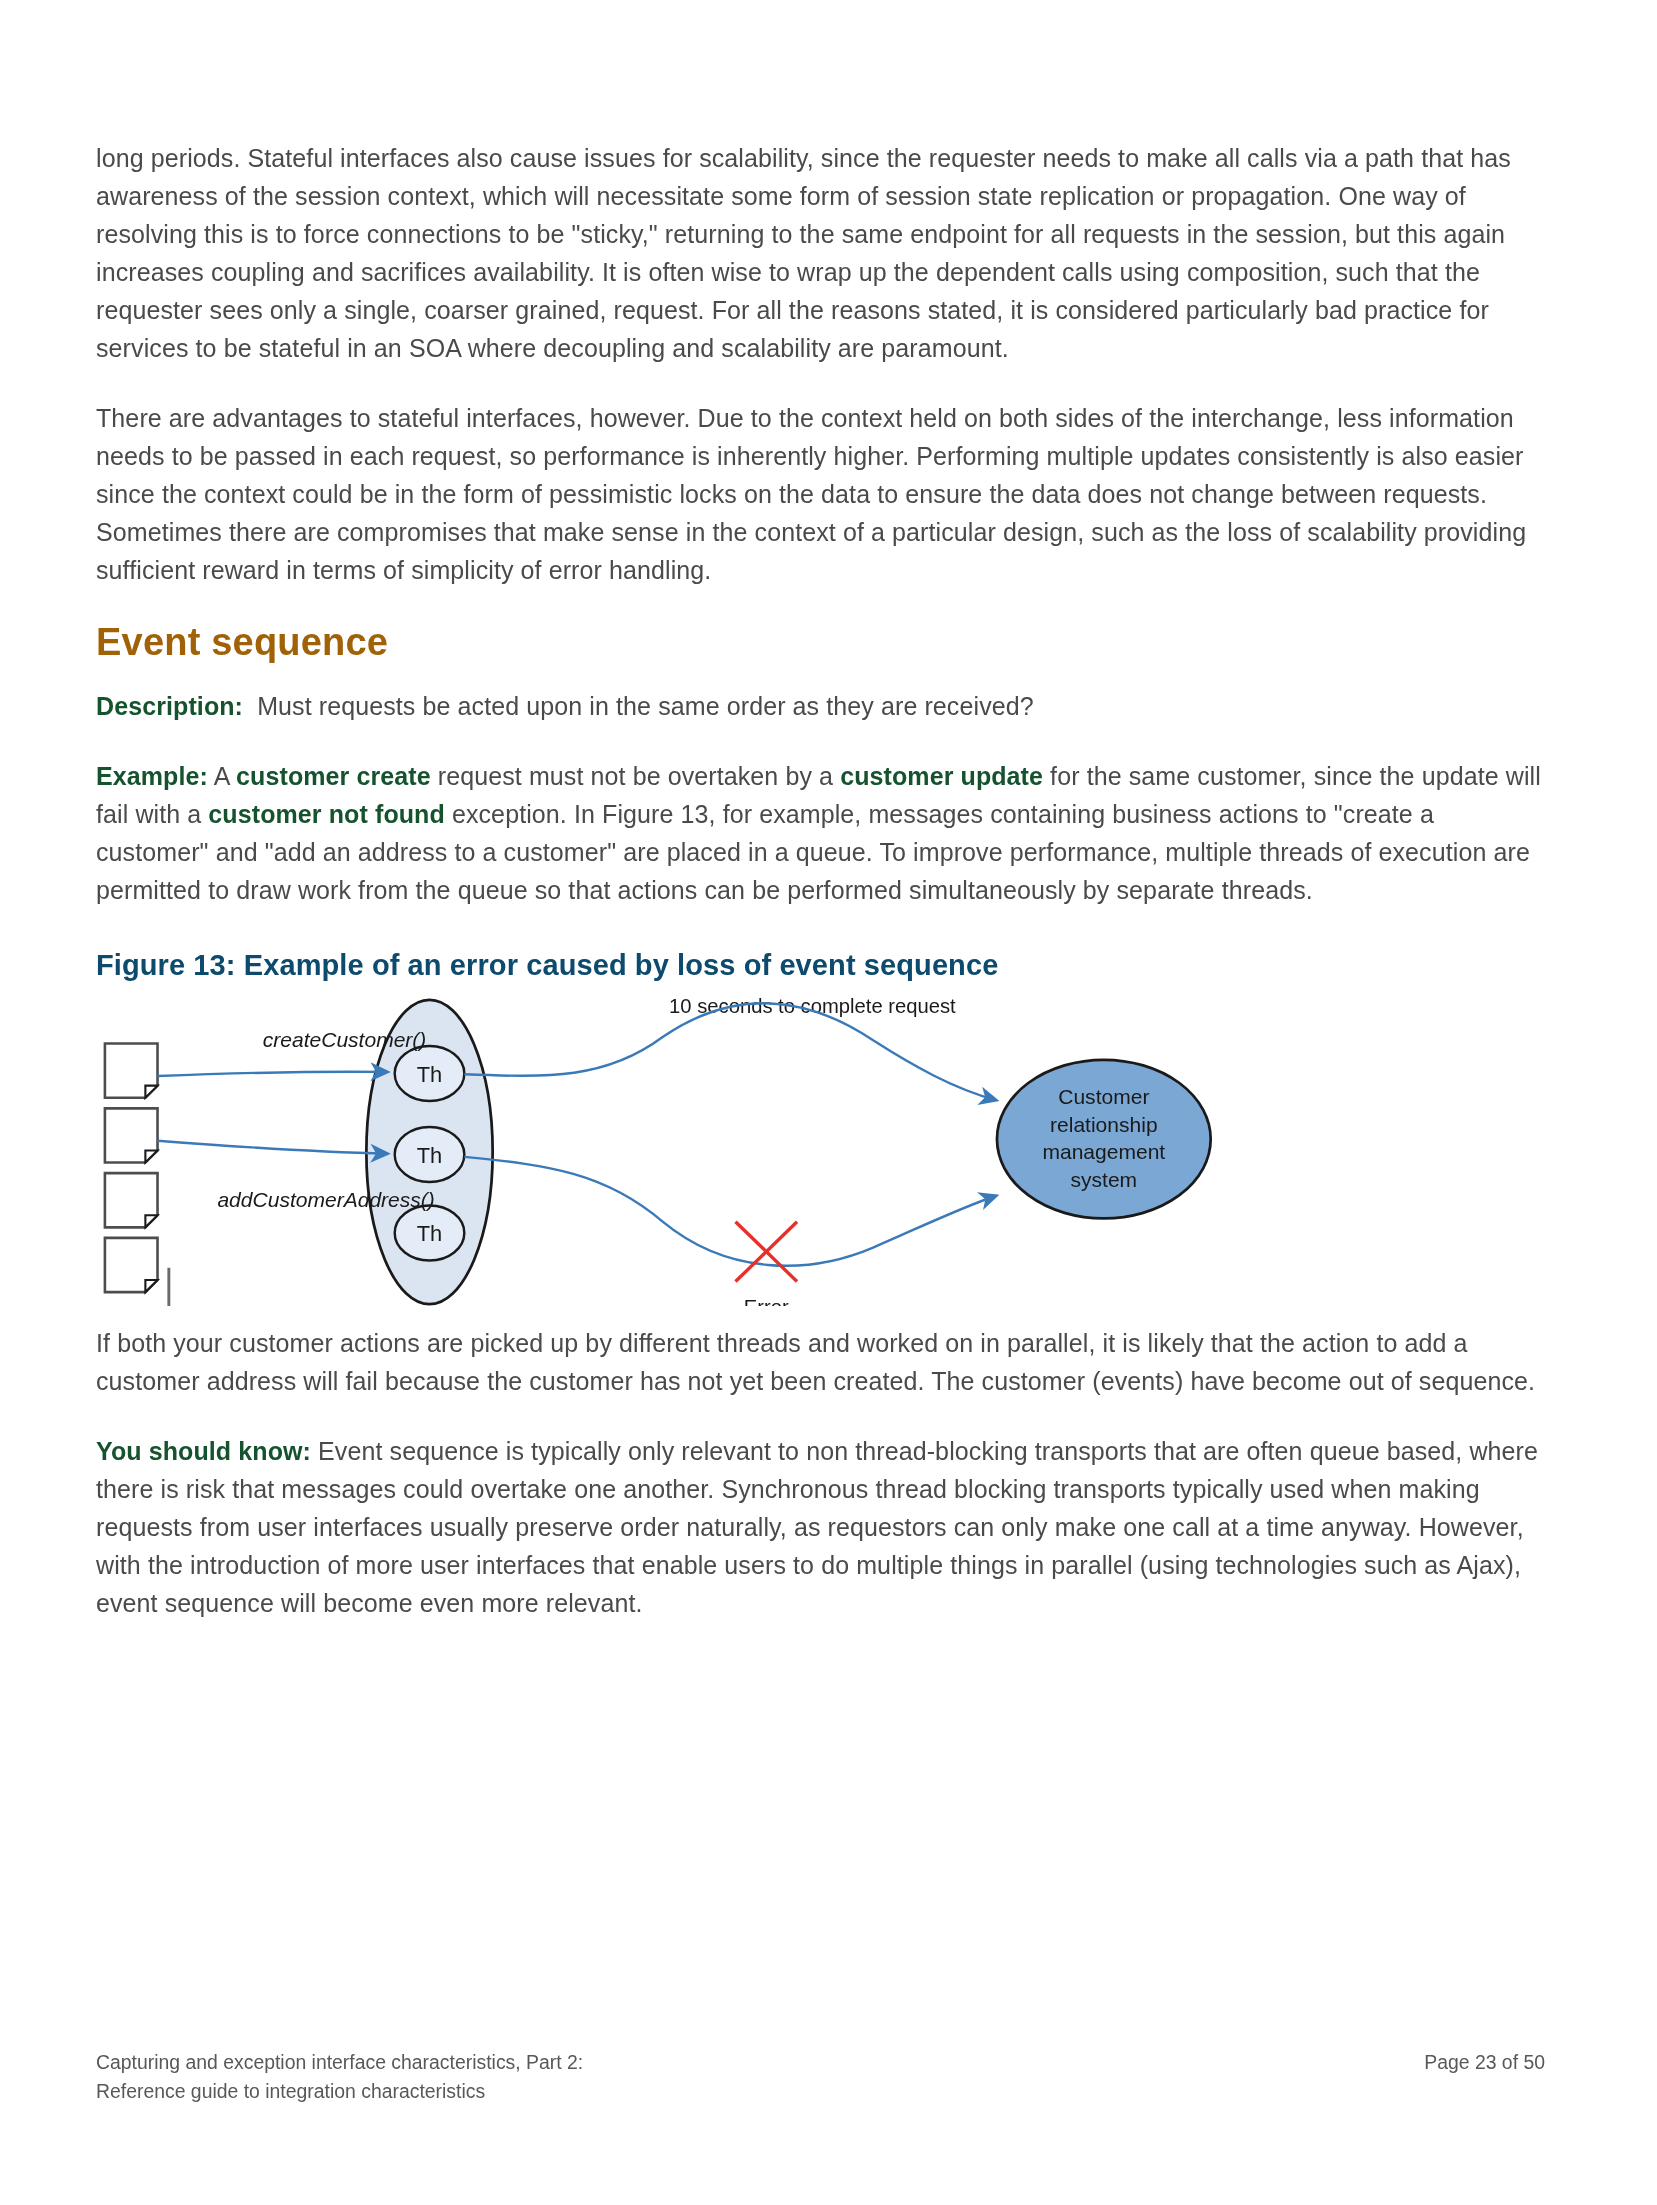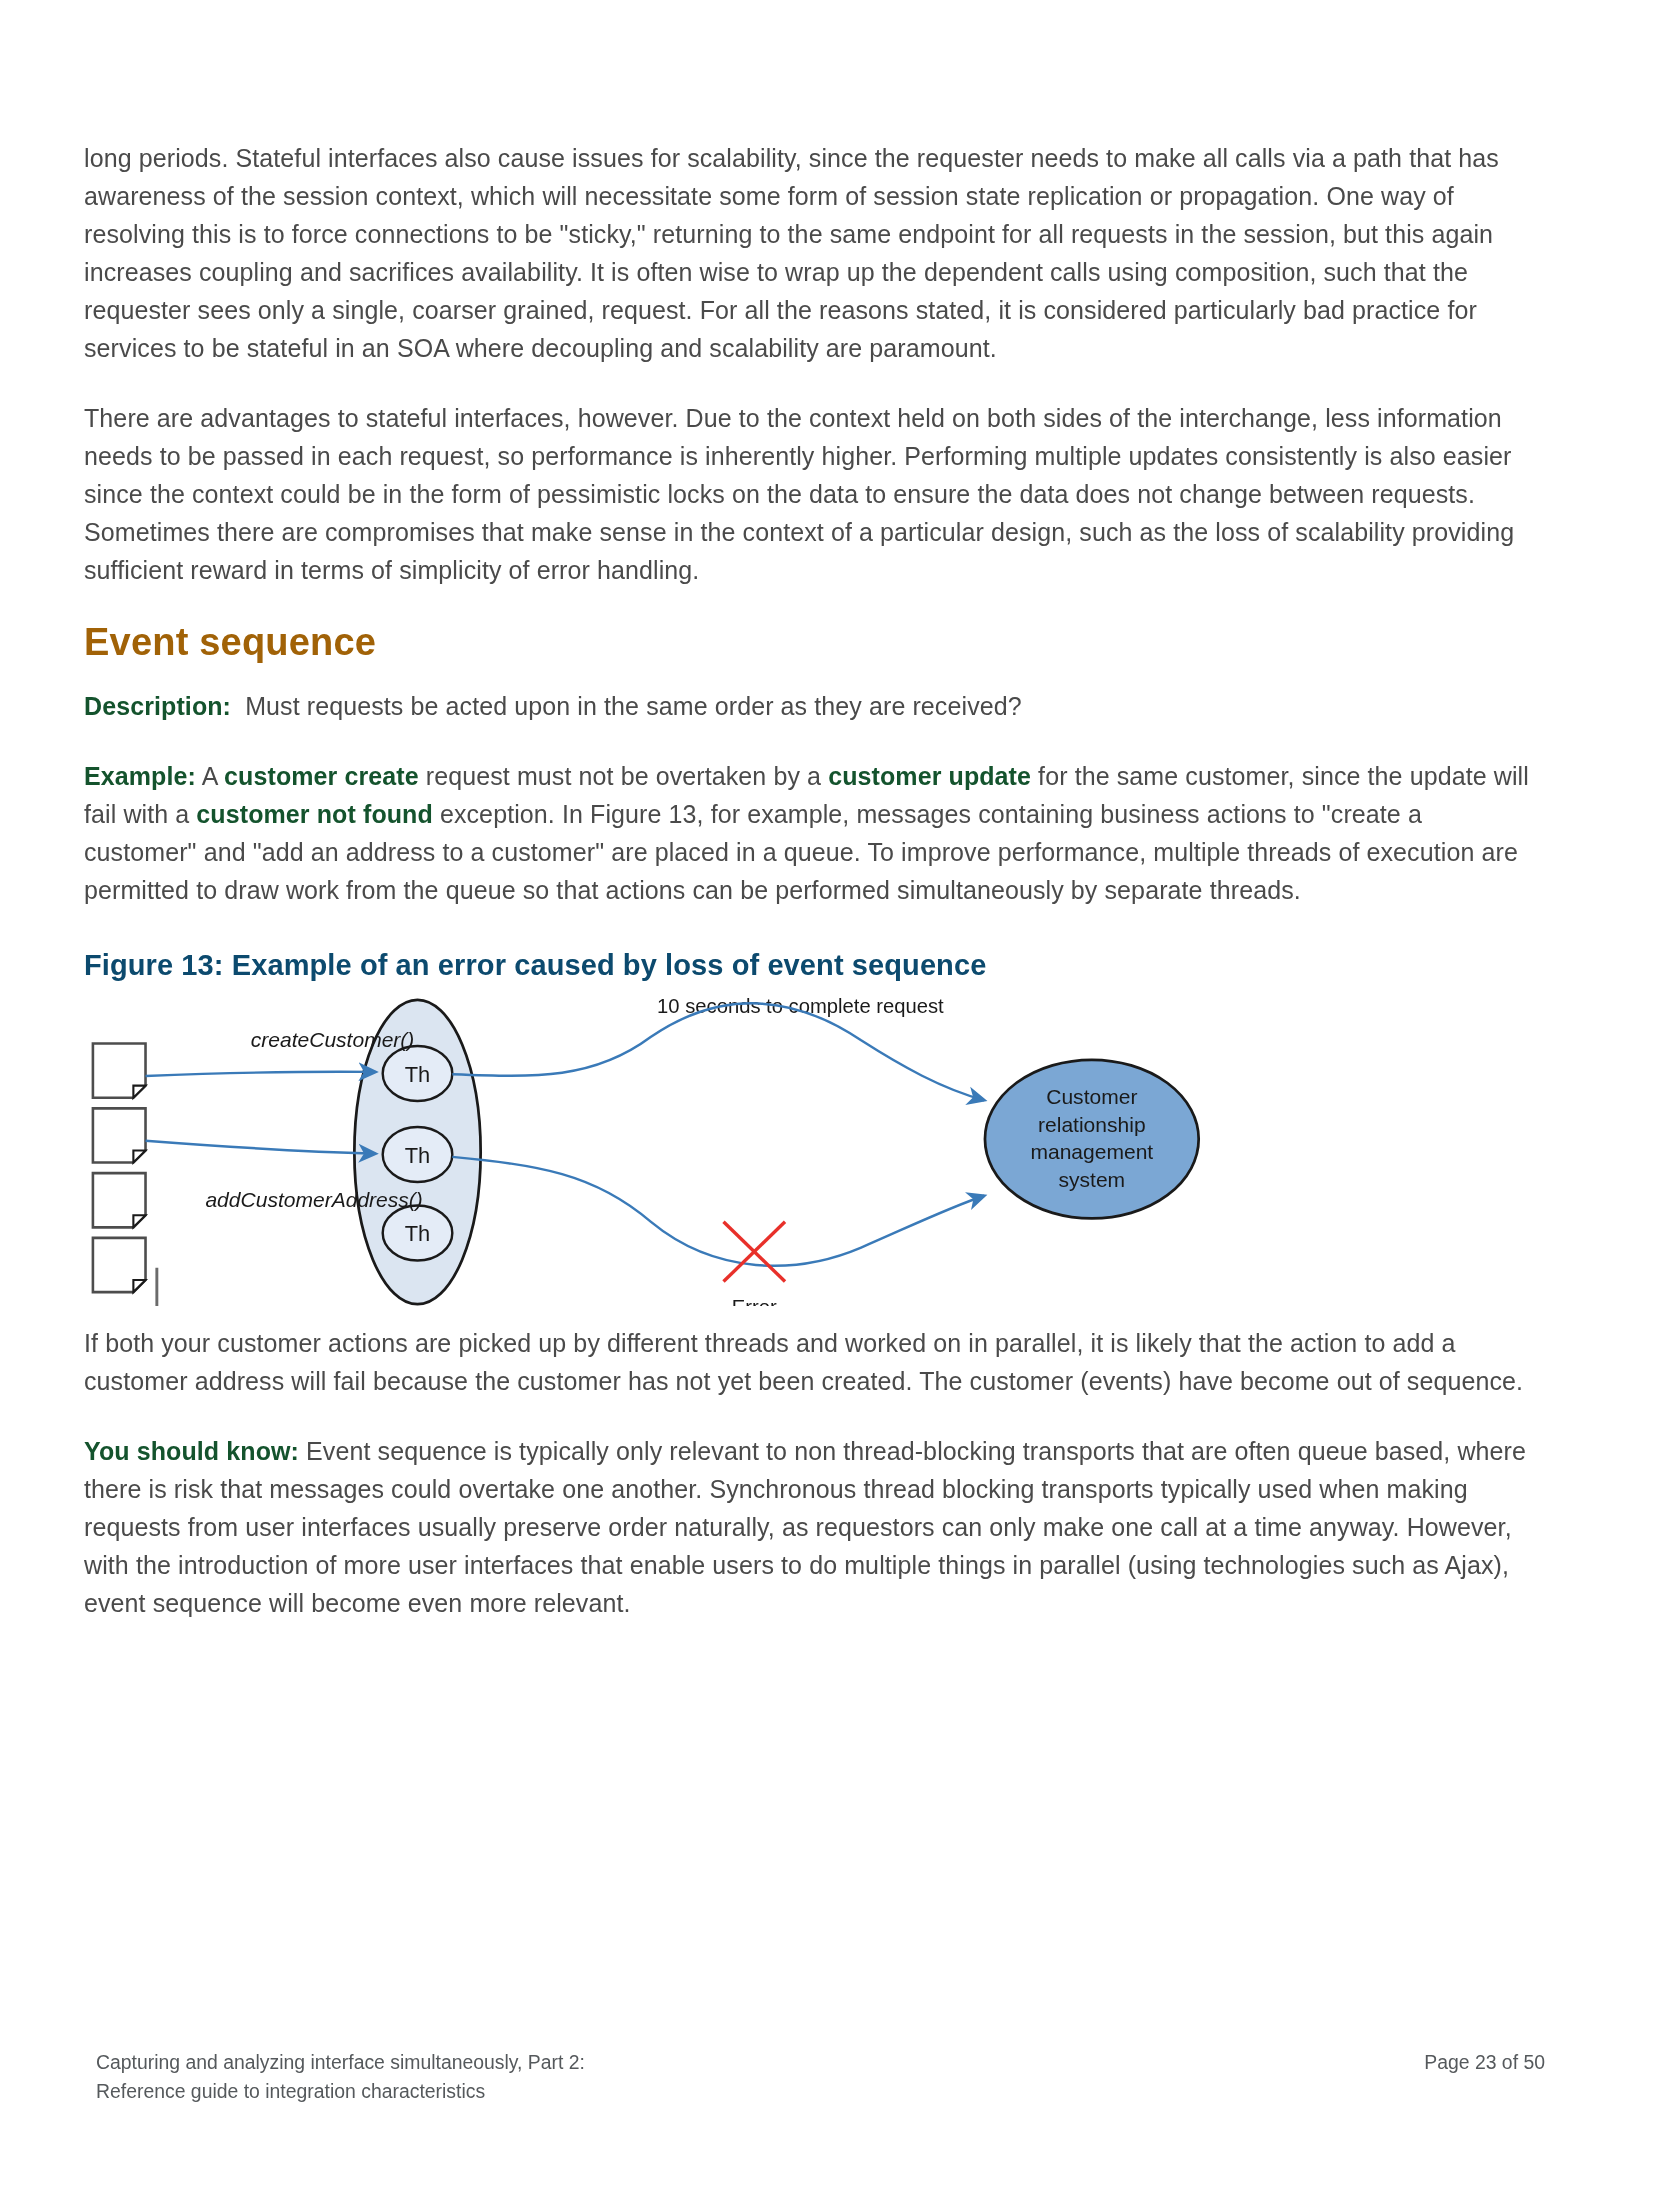--- a/index.html
+++ b/index.html
@@ -3,21 +3,21 @@
 <meta charset="utf-8">
 <style>
   html, body { margin:0; padding:0; }
   body {
     width:1658px; height:2205px;
     background:#ffffff;
     font-family:"Liberation Sans", sans-serif;
     -webkit-font-smoothing:antialiased;
   }
   .page { position:relative; width:1658px; height:2205px; box-sizing:border-box; }
-  .content { position:absolute; left:84px; top:139px; width:1449px; }
+  .content { position:absolute; left:96px; top:139px; width:1449px; }
 
   p.body, div.body {
     color:#4a4a4a;
     font-size:25px;
     line-height:38px;
     margin:0 0 32px 0;
     letter-spacing:0.1px;
   }
   .lead { color:#14532d; font-weight:bold; }
 
@@ -167,20 +167,20 @@
     <p class="body">If both your customer actions are picked up by different threads and worked on in parallel, it is likely that the action to add a customer address will fail because the customer has not yet been created. The customer (events) have become out of sequence.</p>
 
     <p class="body">
       <span class="lead">You should know:</span><span> Event sequence is typically only relevant to non thread-blocking transports that are often queue based, where there is risk that messages could overtake one another. Synchronous thread blocking transports typically used when making requests from user interfaces usually preserve order naturally, as requestors can only make one call at a time anyway. However, with the introduction of more user interfaces that enable users to do multiple things in parallel (using technologies such as Ajax), event sequence will become even more relevant.</span>
     </p>
 
   </div>
 
   <div class="footer">
     <div class="footer-left">
-      <span>Capturing and analyzing interface simultaneously, Part 2:</span>
+      <span>Capturing and exception interface characteristics, Part 2:</span>
       <span>Reference guide to integration characteristics</span>
     </div>
     <div class="footer-right">Page 23 of 50</div>
   </div>
 
 </div>
 
 
 </body></html>

